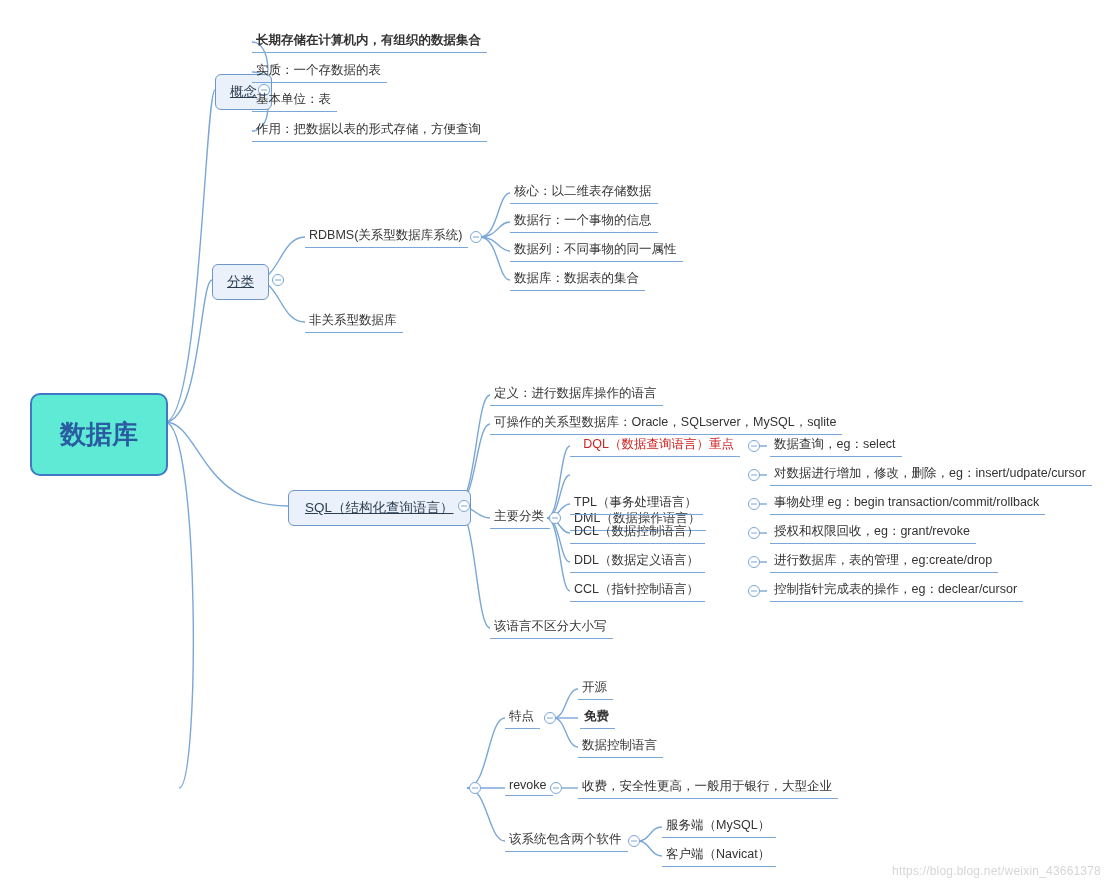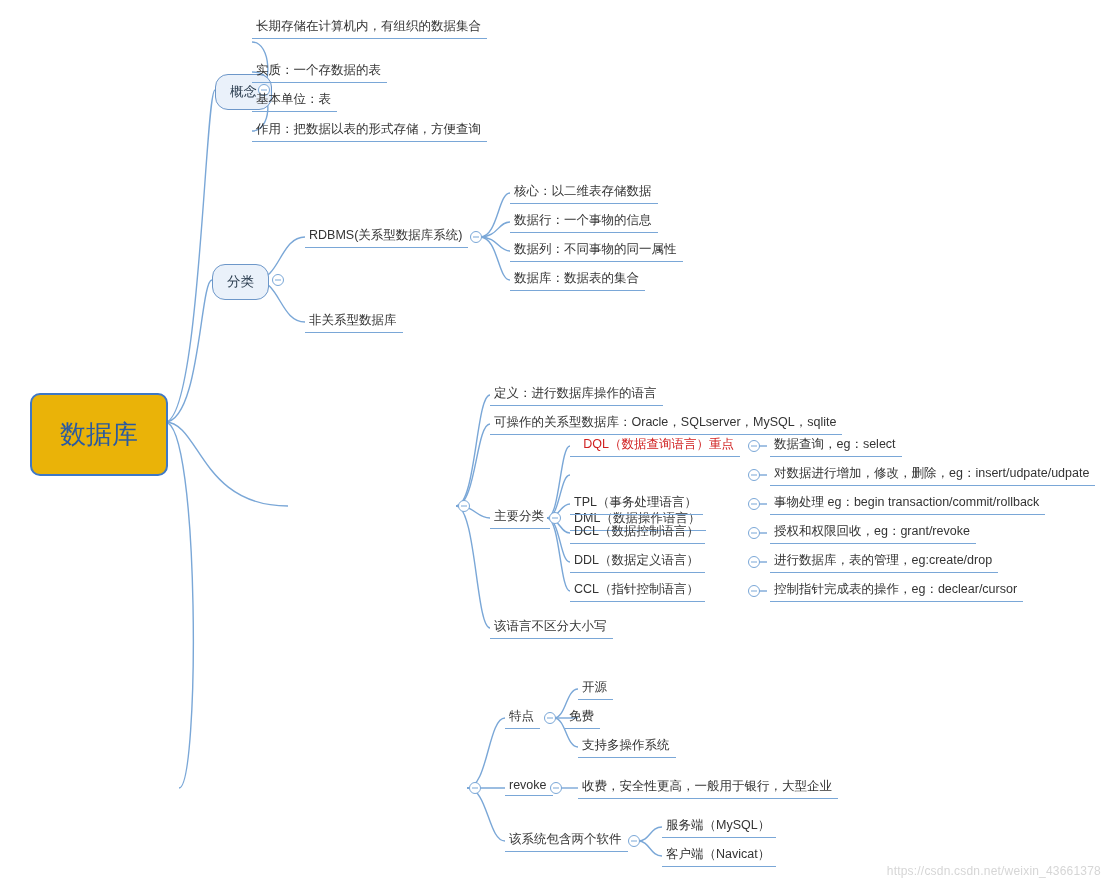--- a/index.html
+++ b/index.html
@@ -1,23 +1,23 @@
 <!DOCTYPE html>
 <html><head>
 <meta charset="utf-8">
 <style>
   html,body{margin:0;padding:0;background:#fff;font-family:"Microsoft YaHei","PingFang SC",Arial,sans-serif;}
   .canvas{position:relative;width:1111px;height:884px;}
   svg.edges{position:absolute;inset:0;pointer-events:none;}
   svg.edges path{fill:none;stroke:#7aa7d7;stroke-width:1.4;}
   .node{position:absolute;box-sizing:border-box;white-space:nowrap;}
-  .root{border:2px solid #3e78c6;background:#eab308;border-radius:10px;
-        font-size:26px;font-weight:400;color:#2a5aa0;padding:22px 28px;}
-  .box{border:1.3px solid #6d97c9;background:#eaf1fa;border-radius:13px;
-       font-size:13.5px;color:#2c3e50;padding:8px 14px;}
+  .root{border:2px solid #3e78c6;background:#5eead4;border-radius:10px;
+        font-size:26px;font-weight:700;color:#2a5aa0;padding:22px 28px;}
+  .box{border:1.3px solid #6d97c9;background:#eaf1fa;border-radius:6px;
+       font-size:13.5px;color:#2c3e50;padding:8px 14px;text-decoration:underline;}
   .wide{padding:8px 16px;}
   .leaf{border-bottom:1.2px solid #7aa7d7;font-size:12.5px;color:#333;
         padding:2px 6px 3px 4px;}
   .red{color:#d02020;}
   .stub{position:absolute;width:12px;height:12px;border:1px solid #7aa7d7;
         border-radius:50%;background:#fff;box-sizing:border-box;}
   .stub::before,.stub::after{content:"";position:absolute;background:#7aa7d7;}
   .stub::before{left:2px;right:2px;top:50%;height:1px;transform:translateY(-.5px);}
   .watermark{position:absolute;right:10px;bottom:6px;color:#d6d6d6;
              font-size:12px;letter-spacing:.2px;}
@@ -75,49 +75,50 @@
   <path d="M560 788 L578 788"></path>
 
   <path d="M638 841 C650 841 650 827 662 827"></path>
   <path d="M638 841 C650 841 650 856 662 856"></path>
 </svg>
 
 <div class="node root" style="left:30px;top:393px;">数据库</div>
 
 <div class="node box" style="left:215px;top:74px;">概念</div>
 <div class="stub" style="left:258px;top:84px;"></div>
-<div class="node leaf" style="left:252px;top:16px;">长期存储在计算机内，有组织的数据集合</div>
+<div class="node leaf" style="left:252px;top:30px;font-weight:bold;">长期存储在计算机内，有组织的数据集合</div>
 <div class="node leaf" style="left:252px;top:60px;">实质：一个存数据的表</div>
 <div class="node leaf" style="left:252px;top:89px;">基本单位：表</div>
 <div class="node leaf" style="left:252px;top:119px;">作用：把数据以表的形式存储，方便查询</div>
 
 <div class="node box" style="left:212px;top:264px;">分类</div>
 <div class="stub" style="left:272px;top:274px;"></div>
 <div class="node leaf" style="left:305px;top:225px;">RDBMS(关系型数据库系统)</div>
 <div class="stub" style="left:470px;top:231px;"></div>
 <div class="node leaf" style="left:510px;top:181px;">核心：以二维表存储数据</div>
 <div class="node leaf" style="left:510px;top:210px;">数据行：一个事物的信息</div>
 <div class="node leaf" style="left:510px;top:239px;text-align:center;">数据列：不同事物的同一属性</div>
 <div class="node leaf" style="left:510px;top:268px;">数据库：数据表的集合</div>
 <div class="node leaf" style="left:305px;top:310px;">非关系型数据库</div>
 
+<div class="node box wide" style="left:288px;top:490px;">SQL（结构化查询语言）</div>
 <div class="stub" style="left:458px;top:500px;"></div>
 <div class="node leaf" style="left:490px;top:383px;">定义：进行数据库操作的语言</div>
 <div class="node leaf" style="left:490px;top:412px;">可操作的关系型数据库：Oracle，SQLserver，MySQL，sqlite</div>
 <div class="node leaf" style="left:490px;top:506px;">主要分类</div>
 <div class="stub" style="left:549px;top:512px;"></div>
 <div class="node leaf" style="left:490px;top:616px;">该语言不区分大小写</div>
 
 <div class="node leaf red" style="left:570px;top:434px;width:170px;text-align:right;">DQL（数据查询语言）重点</div>
 <div class="stub" style="left:748px;top:440px;"></div>
 <div class="node leaf" style="left:770px;top:434px;">数据查询，eg：select</div>
 
 <div class="node leaf" style="left:570px;top:463px;margin-top:45px;">DML（数据操作语言）</div>
 <div class="stub" style="left:748px;top:469px;"></div>
-<div class="node leaf" style="left:770px;top:463px;">对数据进行增加，修改，删除，eg：insert/udpate/udpate</div>
+<div class="node leaf" style="left:770px;top:463px;">对数据进行增加，修改，删除，eg：insert/udpate/cursor</div>
 
 <div class="node leaf" style="left:570px;top:492px;">TPL（事务处理语言）</div>
 <div class="stub" style="left:748px;top:498px;"></div>
 <div class="node leaf" style="left:770px;top:492px;">事物处理 eg：begin transaction/commit/rollback</div>
 
 <div class="node leaf" style="left:570px;top:521px;">DCL（数据控制语言）</div>
 <div class="stub" style="left:748px;top:527px;"></div>
 <div class="node leaf" style="left:770px;top:521px;">授权和权限回收，eg：grant/revoke</div>
 
 <div class="node leaf" style="left:570px;top:550px;">DDL（数据定义语言）</div>
@@ -126,26 +127,26 @@
 
 <div class="node leaf" style="left:570px;top:579px;">CCL（指针控制语言）</div>
 <div class="stub" style="left:748px;top:585px;"></div>
 <div class="node leaf" style="left:770px;top:579px;">控制指针完成表的操作，eg：declear/cursor</div>
 
 <div class="stub" style="left:469px;top:782px;"></div>
 
 <div class="node leaf" style="left:505px;top:706px;">特点</div>
 <div class="stub" style="left:544px;top:712px;"></div>
 <div class="node leaf" style="left:578px;top:677px;">开源</div>
-<div class="node leaf" style="left:565px;top:706px;">免费</div>
-<div class="node leaf" style="left:578px;top:735px;">支持多操作系统</div>
+<div class="node leaf" style="left:580px;top:706px;font-weight:bold;">免费</div>
+<div class="node leaf" style="left:578px;top:735px;">数据控制语言</div>
 
 <div class="node leaf" style="left:505px;top:776px;">revoke</div>
 <div class="stub" style="left:550px;top:782px;"></div>
 <div class="node leaf" style="left:578px;top:776px;">收费，安全性更高，一般用于银行，大型企业</div>
 
 <div class="node leaf" style="left:505px;top:829px;">该系统包含两个软件</div>
 <div class="stub" style="left:628px;top:835px;"></div>
 <div class="node leaf" style="left:662px;top:815px;">服务端（MySQL）</div>
 <div class="node leaf" style="left:662px;top:844px;">客户端（Navicat）</div>
 
-<div class="watermark">https://csdn.csdn.net/weixin_43661378</div>
+<div class="watermark">https://blog.blog.net/weixin_43661378</div>
 </div>
 
 </body></html>

